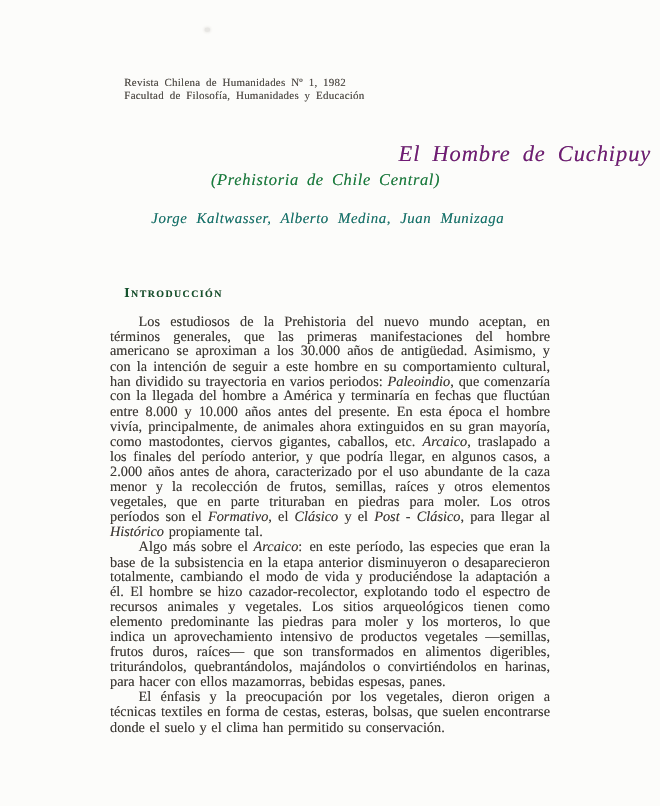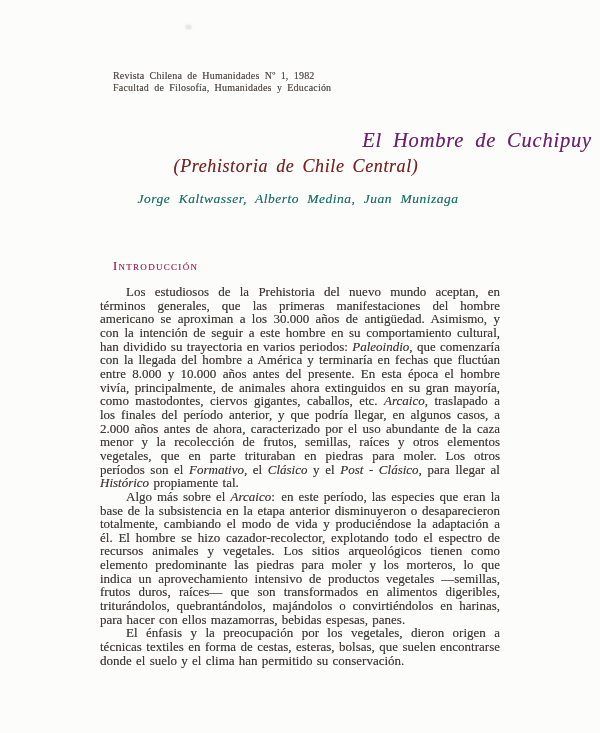--- a/index.html
+++ b/index.html
@@ -53,26 +53,26 @@
     color: #701a75;
   }
 
   .subtitle {
     position: absolute;
     left: 0;
     top: 156px;
     width: 592px;
     margin: 0;
     text-align: center;
-    font-size: 18px;
+    font-size: 15px;
     font-style: italic;
     font-weight: normal;
     letter-spacing: 0.6px;
     word-spacing: 3px;
-    color: #7f1d1d;
+    color: #15803d;
   }
 
   .authors {
     position: absolute;
     left: 0;
     top: 191px;
     width: 596px;
     text-align: center;
     font-size: 13.5px;
     font-style: italic;
@@ -80,24 +80,24 @@
     word-spacing: 4.5px;
     color: #0f766e;
   }
 
   .sec-heading {
     position: absolute;
     left: 113px;
     top: 259px;
     margin: 0;
     font-size: 12.5px;
-    font-weight: normal;
+    font-weight: bold;
     font-variant: small-caps;
     letter-spacing: 1.3px;
-    color: #be185d;
+    color: #14532d;
   }
 
   .body-text {
     position: absolute;
     left: 100px;
     top: 285px;
     width: 400px;
     font-size: 13px;
     line-height: 13.65px;
     text-align: justify;

